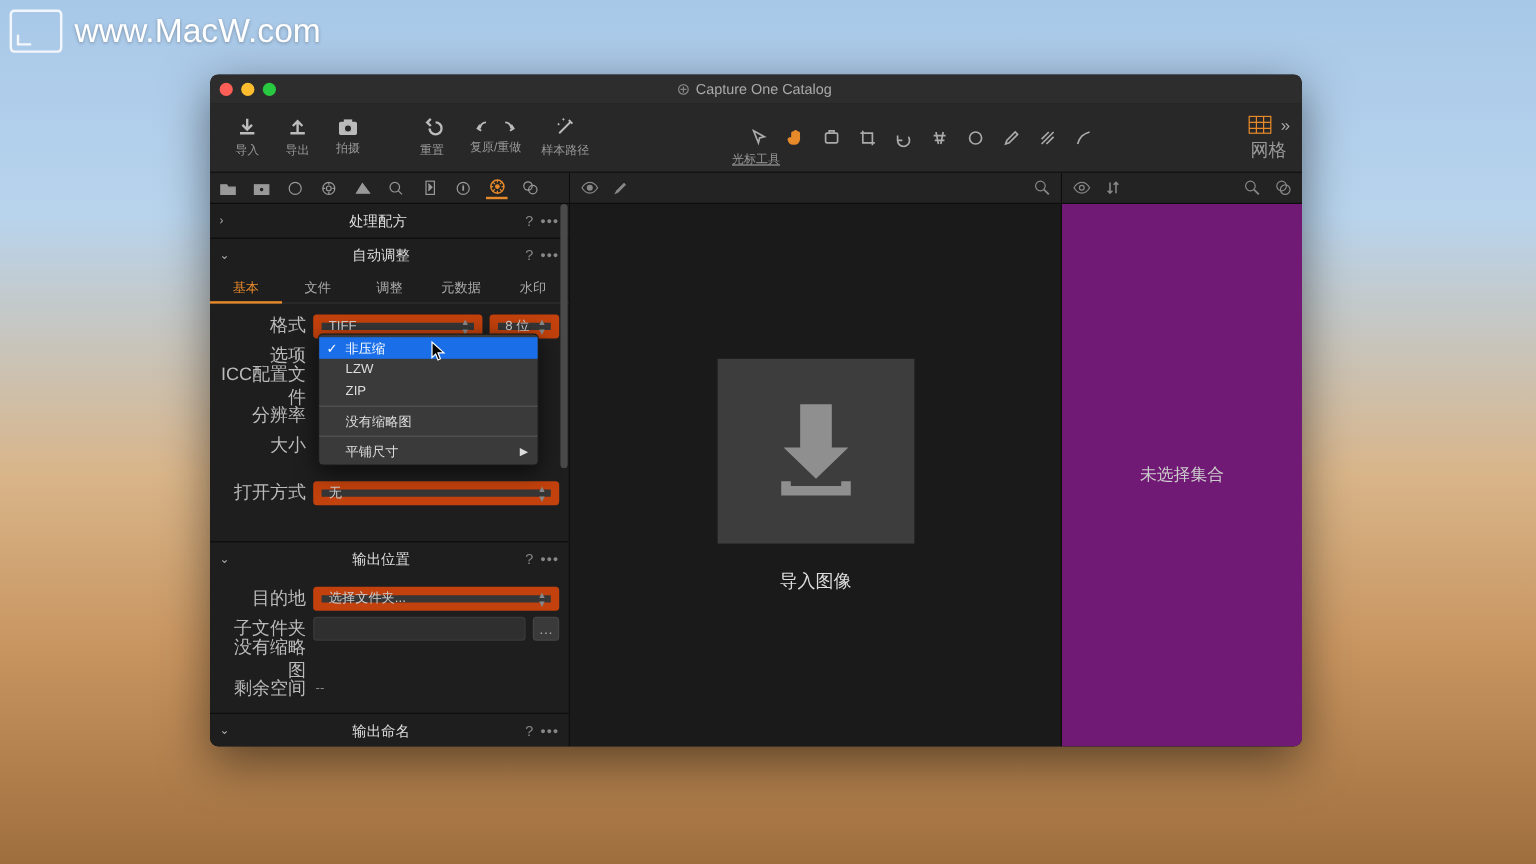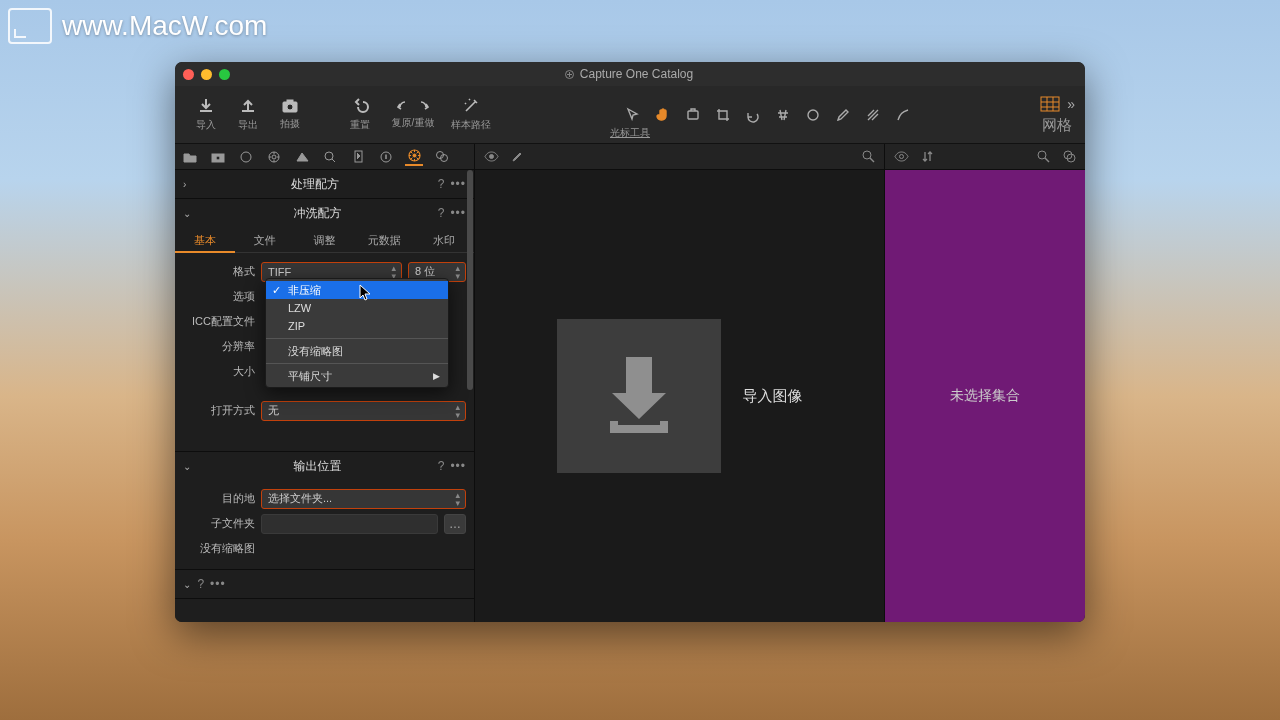--- a/index.html
+++ b/index.html
@@ -39,40 +39,40 @@
 .sec-head{display:flex;align-items:center;height:28px;padding:0 8px;color:#ddd;cursor:pointer;}
 .sec-head .disc{margin-right:6px;color:#aaa;font-size:10px;}
 .sec-head .ttl{flex:1;font-size:12px;text-align:center;}
 .sec-head .q{color:#888;margin-right:6px;}
 .sec-head .dots{color:#888;letter-spacing:1px;}
 .inner-tabs{display:flex;height:26px;border-bottom:1px solid #333;padding:0 0;}
 .inner-tabs .it{flex:1;text-align:center;line-height:26px;font-size:11px;color:#aaa;cursor:pointer;}
 .inner-tabs .it.active{color:#e88a2a;border-bottom:2px solid #e88a2a;margin-bottom:-1px;}
 .form{padding:6px 8px 8px 8px;}
 .row{display:flex;align-items:center;height:25px;gap:6px;}
-.row label{width:72px;text-align:right;font-size:11px;color:#bbb;}
-.sel{flex:1;height:20px;background:#363636;border:1px solid #c2410c;border-radius:3px;display:flex;align-items:center;padding:0 6px;color:#ccc;font-size:11px;position:relative;cursor:pointer;}
+.row label{width:72px;text-align:right;font-size:15px;color:#bbb;}
+.sel{flex:1;height:20px;background:#363636;border:7px solid #c2410c;border-radius:3px;display:flex;align-items:center;padding:0 6px;color:#ccc;font-size:11px;position:relative;cursor:pointer;}
 .sel .arr{position:absolute;right:5px;color:#888;font-size:9px;line-height:8px;}
 .sel.small{flex:0 0 58px;text-align:center;}
 .txt{flex:1;height:20px;background:#2f2f2f;border:1px solid #3a3a3a;border-radius:3px;}
 .btn-sm{width:22px;height:20px;background:#3a3a3a;border:1px solid #444;border-radius:3px;display:flex;align-items:center;justify-content:center;color:#aaa;cursor:pointer;}
 .val{color:#888;font-size:11px;padding-left:2px;}
 .dropdown{position:absolute;left:265px;top:278px;width:184px;background:#3a3a3a;border:1px solid #1a1a1a;border-radius:4px;box-shadow:0 5px 18px rgba(0,0,0,.6);z-index:50;padding:2px 0;}
 .dropdown .opt{height:18px;display:flex;align-items:center;padding:0 8px 0 22px;font-size:11px;color:#ddd;position:relative;cursor:pointer;}
 .dropdown .opt.sel-opt{background:#1a6fe8;color:#fff;}
 .dropdown .opt .chk{position:absolute;left:6px;}
 .dropdown .sep{height:1px;background:#555;margin:3px 0;}
 .dropdown .sub::after{content:"▶";position:absolute;right:8px;font-size:9px;}
 .cursor{position:absolute;left:359px;top:284px;z-index:60;pointer-events:none;}
 .mid-pane{flex:1;background:#1a1a1a;display:flex;flex-direction:column;border-right:1px solid #0d0d0d;}
 .mid-strip{height:26px;background:#232323;border-bottom:1px solid #0d0d0d;display:flex;align-items:center;padding:0 8px;gap:10px;}
 .mid-strip .sp{flex:1;}
 .mid-strip .ic{width:16px;height:16px;display:flex;align-items:center;justify-content:center;cursor:pointer;}
 .mid-strip .ic svg{stroke:#888;fill:#888;}
-.mid-body{flex:1;display:flex;flex-direction:row;align-items:center;justify-content:center;gap:22px;}
+.mid-body{flex:1;display:flex;flex-direction:column;align-items:center;justify-content:center;gap:22px;}
 .drop-tile{width:164px;height:154px;background:#3d3d3d;display:flex;align-items:center;justify-content:center;}
 .drop-tile svg{fill:#8f8f8f;}
 .mid-body .lbl{color:#ddd;font-size:15px;}
 .right-pane{width:200px;background:#701a75;display:flex;flex-direction:column;}
 .right-strip{height:26px;background:#232323;border-bottom:1px solid #0d0d0d;display:flex;align-items:center;padding:0 8px;gap:10px;}
 .right-strip .sp{flex:1;}
 .right-strip .ic{width:16px;height:16px;display:flex;align-items:center;justify-content:center;cursor:pointer;}
 .right-strip .ic svg{stroke:#888;fill:none;}
 .right-body{flex:1;display:flex;align-items:center;justify-content:center;color:#ccc;font-size:14px;}
 .scrollbar{position:absolute;right:0;top:0;bottom:0;width:8px;}
@@ -291,21 +291,21 @@
             <span class="disc">›</span>
             <span class="ttl">处理配方</span>
             <span class="q">?</span>
             <span class="dots">•••</span>
           </div>
         </div>
 
         <div class="section">
           <div class="sec-head">
             <span class="disc">⌄</span>
-            <span class="ttl">冲洗配方</span>
+            <span class="ttl">自动调整</span>
             <span class="q">?</span>
             <span class="dots">•••</span>
           </div>
           <div class="inner-tabs">
             <div class="it active">基本</div>
             <div class="it">文件</div>
             <div class="it">调整</div>
             <div class="it">元数据</div>
             <div class="it">水印</div>
           </div>
@@ -366,26 +366,31 @@
             </div>
             <div class="row">
               <label>子文件夹</label>
               <div class="txt"></div>
               <div class="btn-sm">…</div>
             </div>
             <div class="row">
                 <label>没有缩略图</label>
                 <span class="val"></span>
               </div>
+            <div class="row">
+                <label>剩余空间</label>
+                <span class="val">--</span>
+              </div>
           </div>
         </div>
 
         <div class="section">
           <div class="sec-head">
             <span class="disc">⌄</span>
+            <span class="ttl">输出命名</span>
             <span class="q">?</span>
             <span class="dots">•••</span>
           </div>
         </div>
 
         <div class="scrollbar">
             <div class="thumb"></div>
           </div>
       </div>
     </div>

